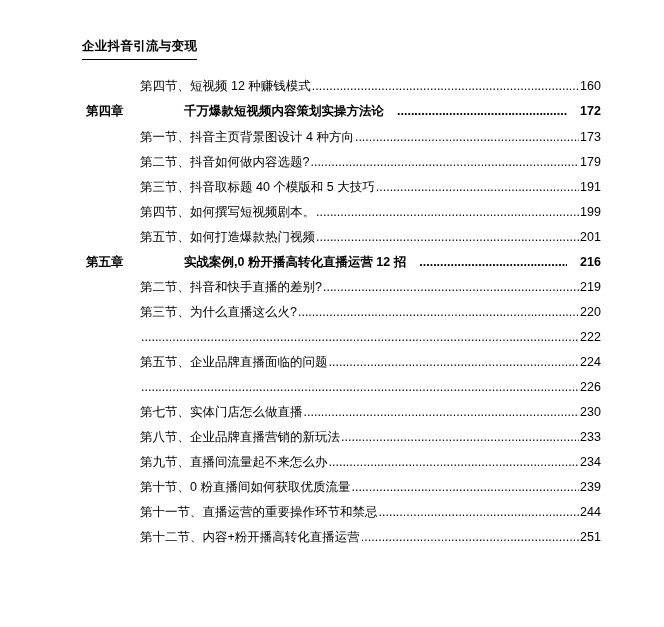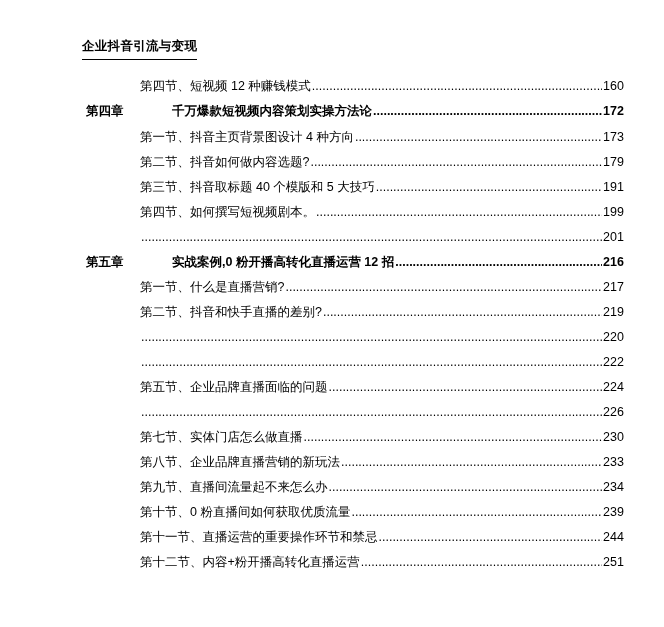--- a/index.html
+++ b/index.html
@@ -12,21 +12,21 @@
     height: 627px;
     font-family: "Liberation Sans", sans-serif;
     color: #000000;
     position: relative;
     overflow: hidden;
   }
   .page {
     width: 664px;
     height: 474px;
     box-sizing: border-box;
-    padding: 36px 35px 0 58px;
+    padding: 36px 58px 0 58px;
     position: relative;
   }
   .doc-title {
     font-size: 12.5px;
     font-weight: bold;
     letter-spacing: 0.3px;
     padding-bottom: 4px;
     border-bottom: 1.4px solid #000;
     display: inline-block;
     margin-left: 24px;
@@ -42,20 +42,21 @@
     line-height: 1;
     margin-bottom: 12.5px;
     white-space: nowrap;
   }
   .toc-row.chapter {
     font-weight: bold;
     margin-bottom: 13px;
   }
   .lvl-chapter {
     padding-left: 28px;
+    gap: 12px;
   }
   .lvl-section {
     padding-left: 82px;
   }
   .label {
     flex: 0 0 auto;
   }
   .chapter .label {
     width: 86px;
     flex: 0 0 auto;
@@ -126,44 +127,41 @@
       <span class="page-num">191</span>
     </div>
 
     <div class="toc-row lvl-section">
       <span class="title-text">第四节、如何撰写短视频剧本。</span>
       <span class="dots"></span>
       <span class="page-num">199</span>
     </div>
 
     <div class="toc-row lvl-section">
+      <span class="title-text">第五节、如何打造爆款热门视频</span>
       <span class="dots"></span>
       <span class="page-num">201</span>
     </div>
 
     <div class="toc-row chapter lvl-chapter">
       <span class="label">第五章</span>
       <span class="title-text">实战案例,0 粉开播高转化直播运营 12 招</span>
       <span class="dots"></span>
       <span class="page-num">216</span>
     </div>
 
-    <div class="toc-row lvl-section">
-      <span class="title-text">第一节、什么是直播营销?</span>
-      <span class="dots"></span>
-      <span class="page-num">217</span>
-    </div>
 
     <div class="toc-row lvl-section">
       <span class="title-text">第二节、抖音和快手直播的差别?</span>
       <span class="dots"></span>
       <span class="page-num">219</span>
     </div>
 
     <div class="toc-row lvl-section">
+      <span class="title-text">第三节、为什么直播这么火?</span>
       <span class="dots"></span>
       <span class="page-num">220</span>
     </div>
 
     <div class="toc-row lvl-section">
       <span class="dots"></span>
       <span class="page-num">222</span>
     </div>
 
     <div class="toc-row lvl-section">

